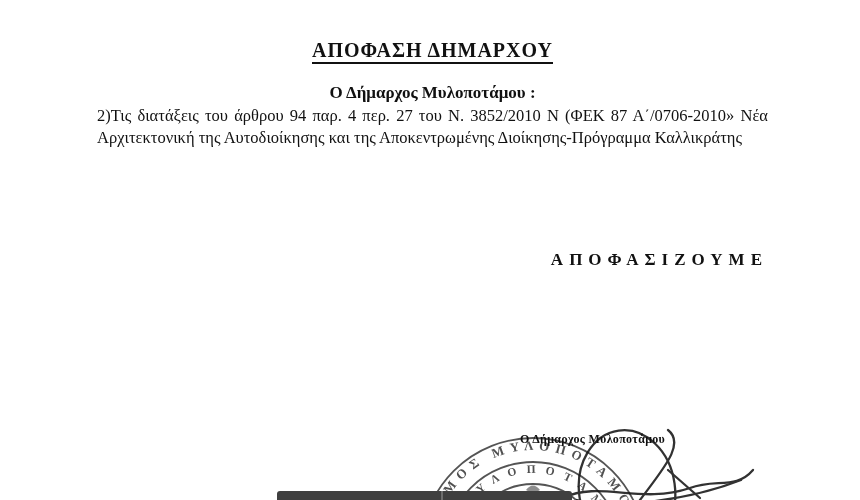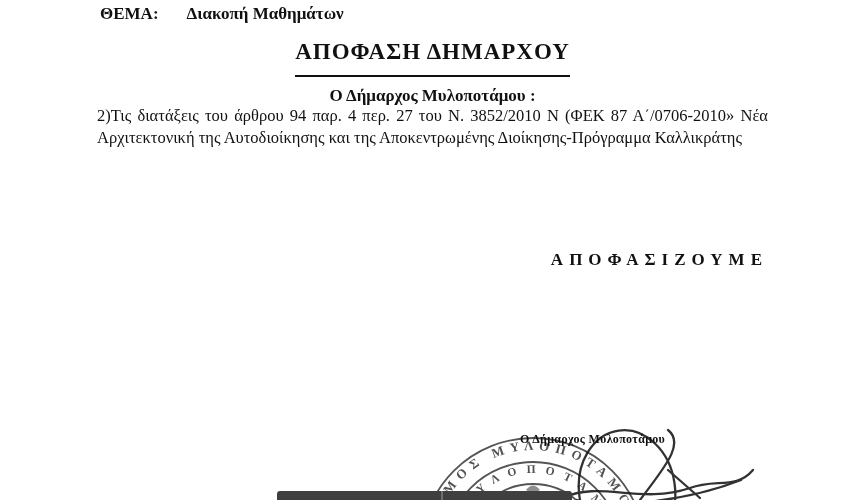--- a/index.html
+++ b/index.html
@@ -7,24 +7,24 @@
     position:relative;width:860px;height:500px;background:#ffffff;
     overflow:hidden;color:#111;
     font-family:"Liberation Serif","DejaVu Serif",serif;
     -webkit-font-smoothing:antialiased;
   }
   .b{font-weight:bold;}
   .subject-line{position:absolute;left:100px;top:4px;font-size:17px;}
   .subject-value{margin-left:28px;}
   .title-wrap{position:absolute;left:97px;top:40px;width:671px;text-align:center;}
   .title{
-    display:inline-block;font-size:23px;font-weight:bold;letter-spacing:1px;
-    border-bottom:2.5px solid #111;padding-bottom:11px;line-height:1.05;
+    display:inline-block;font-size:20px;font-weight:bold;letter-spacing:1px;
+    border-bottom:2.5px solid #111;padding-bottom:1px;line-height:1.05;
   }
-  .subtitle{font-size:17px;font-weight:bold;margin-top:9px;}
+  .subtitle{font-size:17px;font-weight:bold;margin-top:19px;}
   .body-block{
     position:absolute;left:97px;top:105px;width:671px;
     font-size:16.5px;line-height:21.5px;text-align:justify;
   }
   .body-block p{margin:0;}
   .decide-heading{
     position:absolute;left:97px;top:250px;width:671px;text-align:right;
     font-size:17px;font-weight:bold;letter-spacing:6px;
   }
   .decision{
@@ -44,23 +44,20 @@
     position:absolute;left:277px;top:491px;width:295px;height:9px;
     background:#3f3f3f;border-radius:3px 3px 0 0;z-index:3;
   }
   .bar-divider{position:absolute;left:164px;top:0;width:2px;height:9px;background:#6e6e6e;}
 </style>
 </head>
 <body>
 
 <div class="page">
 
-  <div class="subject-line">
-    <span class="b">ΘΕΜΑ:</span><span class="b subject-value">Διακοπή Μαθημάτων</span>
-  </div>
 
   <div class="title-wrap">
     <div class="title">ΑΠΟΦΑΣΗ ΔΗΜΑΡΧΟΥ</div>
     <div class="subtitle">Ο Δήμαρχος Μυλοποτάμου :</div>
   </div>
 
   <div class="body-block">
     <p>2)Τις διατάξεις του άρθρου 94 παρ. 4 περ. 27 του Ν. 3852/2010 Ν (ΦΕΚ 87 Α΄/0706-2010» Νέα Αρχιτεκτονική της Αυτοδιοίκησης και της Αποκεντρωμένης Διοίκησης-Πρόγραμμα Καλλικράτης</p>
   </div>
 

